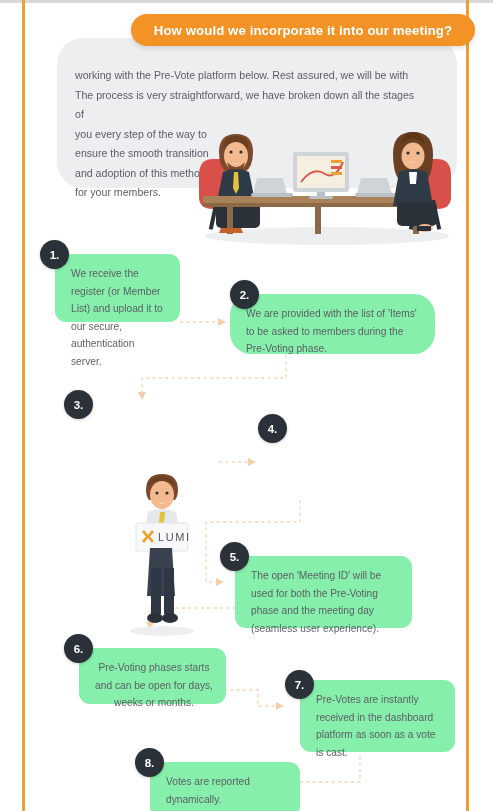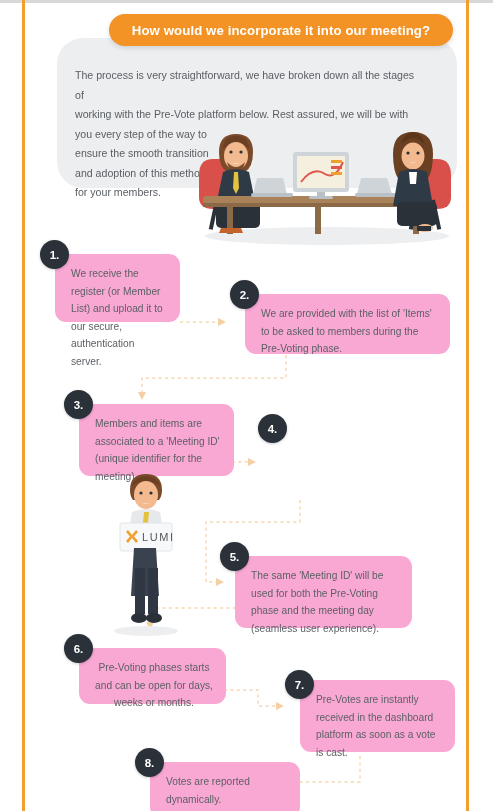--- a/index.html
+++ b/index.html
@@ -11,21 +11,21 @@
   .page{position:absolute;inset:0;background:#ffffff;overflow:hidden;}
 
   
   .rule{position:absolute;top:0;bottom:0;width:3px;background:#f0a02e;}
   .rule.left{left:22px;}
   .rule.right{left:466px;}
   .rule-top-shadow{position:absolute;left:0;right:0;top:0;height:3px;background:#d8d8d8;}
 
   
   .title-pill{
-    position:absolute;left:109px;top:14px;width:344px;height:32px;
+    position:absolute;left:131px;top:14px;width:344px;height:32px;
     background:#f39325;border-radius:16px;
     display:flex;align-items:center;justify-content:center;
     box-shadow:0 2px 5px rgba(0,0,0,.13);
     z-index:6;
   }
   .title-pill span{
     color:#fff;font-weight:bold;font-size:13.2px;letter-spacing:.1px;
     white-space:nowrap;
   }
 
@@ -37,43 +37,43 @@
   .intro-text{
     position:absolute;left:75px;top:66px;width:345px;
     font-size:10.6px;line-height:19.5px;color:#5a5e63;z-index:3;
   }
   .intro-text .narrow{display:block;width:145px;}
 
   
   .hero{position:absolute;left:185px;top:96px;width:280px;height:150px;z-index:4;}
   .hero svg{display:block;}
 
-  .standing{position:absolute;left:90px;top:468px;width:112px;height:170px;z-index:4;}
+  .standing{position:absolute;left:106px;top:468px;width:112px;height:170px;z-index:4;}
 
   
   .step{position:absolute;z-index:3;}
   .step .box{
-    background:#f9a8d4;border-radius:11px;
+    background:#86efac;border-radius:11px;
     padding:11px 13px 12px 16px;
     font-size:10.2px;line-height:17.6px;color:#5c6065;
     box-sizing:border-box;
   }
   .step .badge{
     position:absolute;left:0;top:0;width:29px;height:29px;border-radius:50%;
     background:#2a3139;color:#fff;
     display:flex;align-items:center;justify-content:center;
     font-size:11.5px;font-weight:bold;z-index:5;
     box-shadow:0 1px 3px rgba(0,0,0,.2);
   }
 
   
   #step1{left:40px;top:240px;width:140px;}
   #step1 .box{margin-left:15px;margin-top:14px;width:125px;height:68px;}
   #step2{left:230px;top:280px;width:205px;}
-  #step2 .box{margin-left:15px;margin-top:14px;width:205px;height:60px;}
+  #step2 .box{margin-top:14px;width:205px;height:60px;border-radius:21px;}
   #step3{left:64px;top:390px;width:155px;}
   #step3 .box{margin-left:15px;margin-top:14px;width:155px;height:72px;}
   #step4{left:258px;top:414px;width:145px;}
   #step4 .box{margin-left:15px;margin-top:14px;width:145px;height:72px;}
   #step5{left:220px;top:542px;width:177px;}
   #step5 .box{margin-left:15px;margin-top:14px;width:177px;height:72px;}
   #step6{left:64px;top:634px;width:147px;}
   #step6 .box{margin-left:15px;margin-top:14px;width:147px;height:56px;text-align:center;}
   #step7{left:285px;top:670px;width:155px;}
   #step7 .box{margin-left:15px;margin-top:10px;width:155px;height:72px;}
@@ -94,22 +94,22 @@
   <div class="rule left"></div>
   <div class="rule right"></div>
 
   <div class="intro-panel"></div>
 
   <div class="title-pill">
     <span>How would we incorporate it into our meeting?</span>
   </div>
 
   <div class="intro-text">
+    <div>working with the Pre-Vote platform below. Rest assured, we will be with</div>
     <div>The process is very straightforward, we have broken down all the stages of</div>
-    <div>working with the Pre-Vote platform below. Rest assured, we will be with</div>
     <div class="narrow">you every step of the way to ensure the smooth transition and adoption of this method for your members.</div>
   </div>
 
   <div class="hero">
     <svg width="280" height="150" viewBox="0 0 280 150">
       <ellipse cx="142" cy="140" rx="122" ry="9" fill="#eceef0"></ellipse>
 
       <path d="M28 63 q-14 0 -14 16 l0 22 q0 12 14 12 l20 0 0 -50 z" fill="#d9504a"></path>
       <rect x="30" y="104" width="4" height="30" fill="#2a3139" transform="rotate(12 32 104)"></rect>
       <rect x="46" y="104" width="4" height="30" fill="#2a3139" transform="rotate(-12 48 104)"></rect>
@@ -212,30 +212,29 @@
     <div class="box">We receive the register (or Member List) and upload it to our secure, authentication server.</div>
   </div>
 
   <div class="step" id="step2">
     <div class="badge">2.</div>
     <div class="box">We are provided with the list of 'Items' to be asked to members during the Pre-Voting phase.</div>
   </div>
 
   <div class="step" id="step3">
     <div class="badge">3.</div>
-    <div class="box">Members and items are associated to a 'Meeting ID' (unique identifier for the meeting).</div>
   </div>
 
   <div class="step" id="step4">
     <div class="badge">4.</div>
   </div>
 
   <div class="step" id="step5">
     <div class="badge">5.</div>
-    <div class="box">The same 'Meeting ID' will be used for both the Pre-Voting phase and the meeting day (seamless user experience).</div>
+    <div class="box">The open 'Meeting ID' will be used for both the Pre-Voting phase and the meeting day (seamless user experience).</div>
   </div>
 
   <div class="step" id="step6">
     <div class="badge">6.</div>
     <div class="box">Pre-Voting phases starts and can be open for days, weeks or months.</div>
   </div>
 
   <div class="step" id="step7">
     <div class="badge">7.</div>
     <div class="box">Pre-Votes are instantly received in the dashboard platform as soon as a vote is cast.</div>

